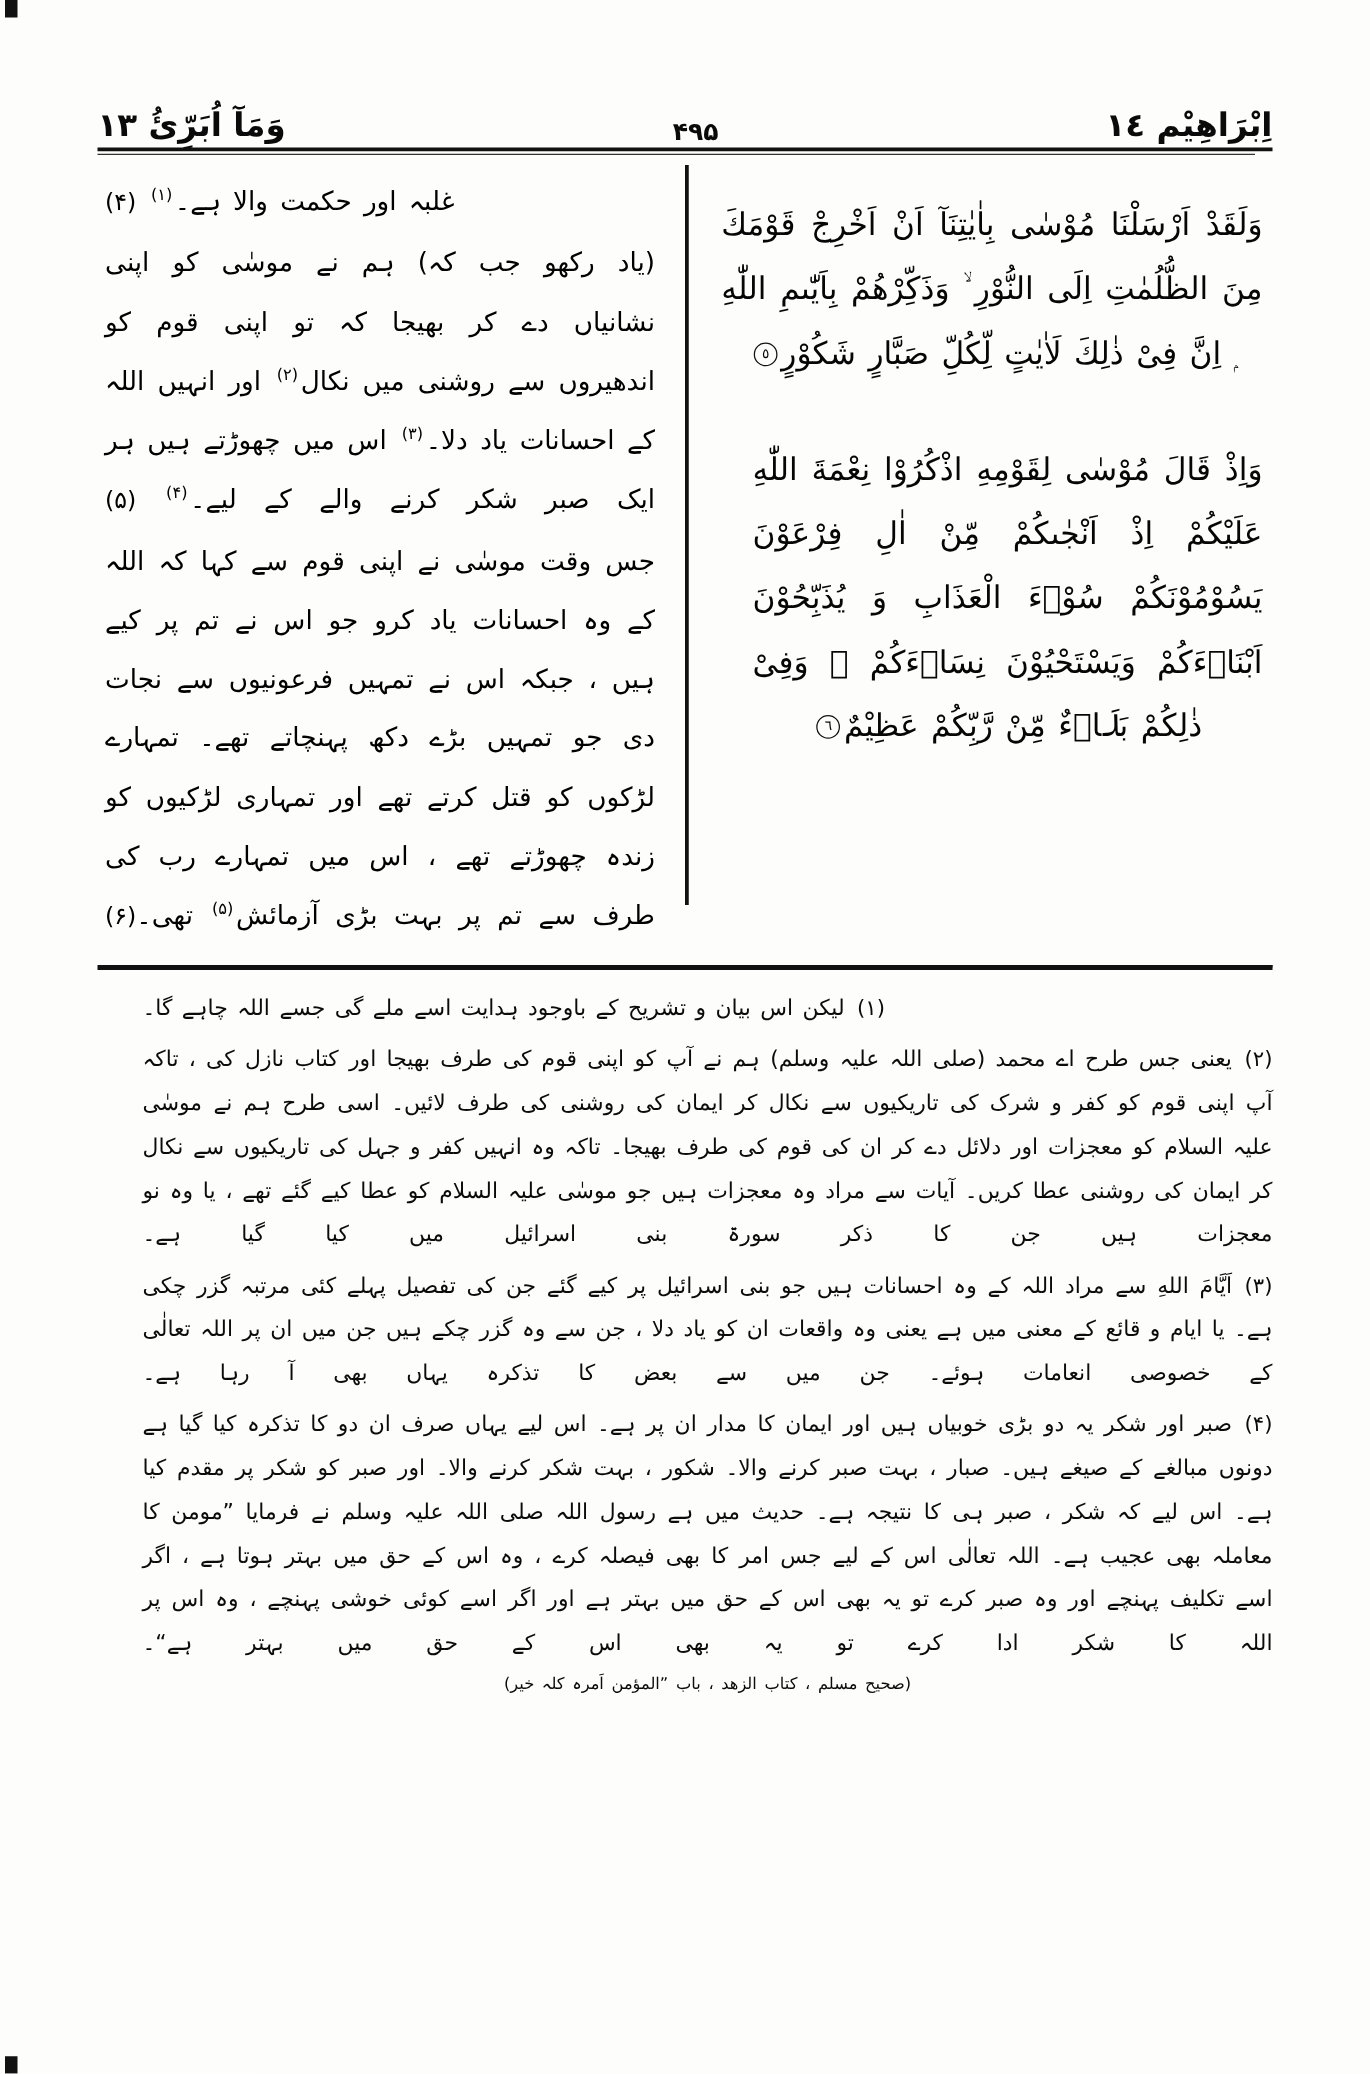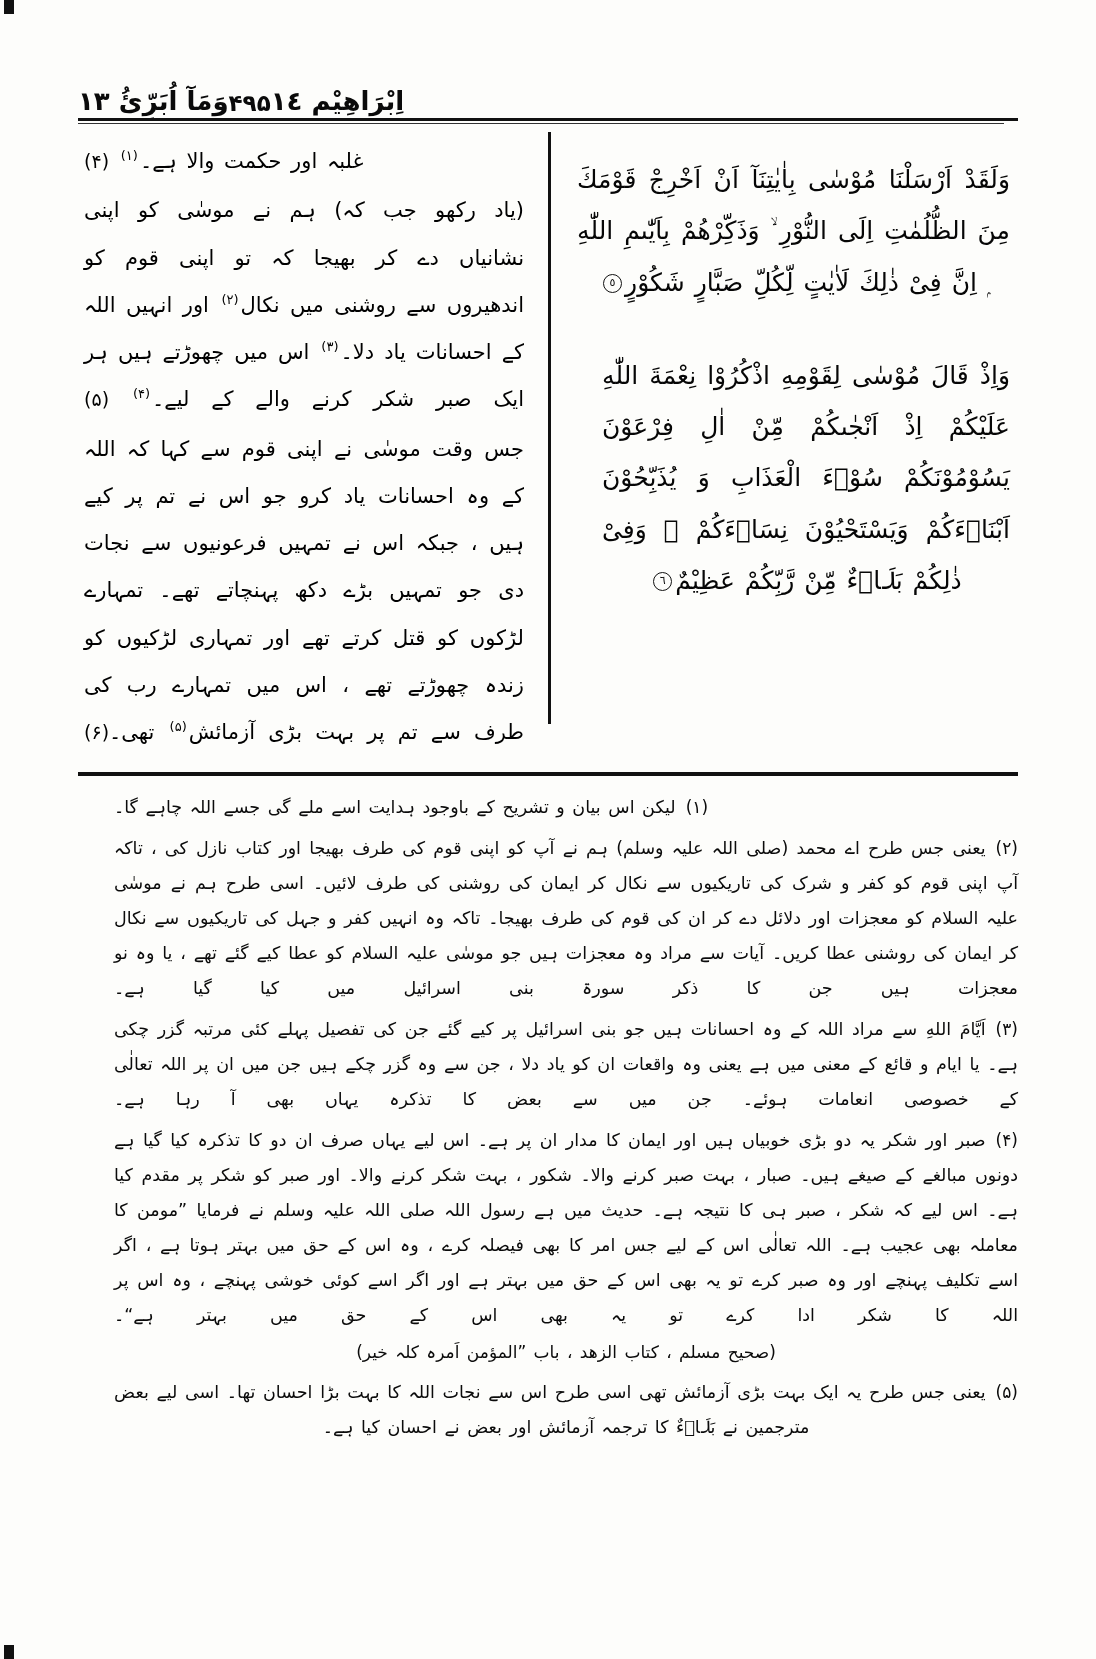--- a/index.html
+++ b/index.html
@@ -23,33 +23,34 @@
   
   .header {
     position: absolute;
     top: 58px;
     right: 78px;
     left: 78px;
     height: 58px;
     display: flex;
     flex-direction: row-reverse;
     align-items: flex-end;
+    justify-content: space-between;
     direction: rtl;
   }
   .hdr-item {
     font-family: "DejaVu Sans", sans-serif;
     font-size: 26px;
     line-height: 1.1;
     white-space: nowrap;
     color: #0a0a0a;
     font-weight: 600;
   }
   .hdr-surah { letter-spacing: 0px; }
   .hdr-page {
-    font-size: 23px;
+    font-size: 20px;
     font-weight: 700;
     letter-spacing: 1px;
   }
   .hdr-rule {
     position: absolute;
     top: 118px;
     right: 78px;
     left: 78px;
     height: 0;
     border-top: 3px solid #111;
@@ -179,21 +180,21 @@
     padding-left: 10px;
     font-size: 17px;
     white-space: nowrap;
   }
   .fn-body { display: inline; }
   .fn-last-center { text-align-last: center; }
   .fn-cite {
     display: block;
     text-align: center;
     text-align-last: center;
-    font-size: 17px;
+    font-size: 13px;
     margin-top: 2px;
     margin-bottom: 4px;
   }
 
   .edge-mark {
     position: absolute;
     left: 4px;
     width: 10px;
     background: #111;
   }
@@ -259,22 +260,19 @@
 
     <div class="fn">
       <span class="fn-num">(۳)</span><span class="fn-body">اَيَّامَ اللهِ سے مراد اللہ کے وہ احسانات ہیں جو بنی اسرائیل پر کیے گئے جن کی تفصیل پہلے کئی مرتبہ گزر چکی ہے۔ یا ایام و قائع کے معنی میں ہے یعنی وہ واقعات ان کو یاد دلا ، جن سے وہ گزر چکے ہیں جن میں ان پر اللہ تعالٰی کے خصوصی انعامات ہوئے۔ جن میں سے بعض کا تذکرہ یہاں بھی آ رہا ہے۔</span>
     </div>
 
     <div class="fn">
       <span class="fn-num">(۴)</span><span class="fn-body">صبر اور شکر یہ دو بڑی خوبیاں ہیں اور ایمان کا مدار ان پر ہے۔ اس لیے یہاں صرف ان دو کا تذکرہ کیا گیا ہے دونوں مبالغے کے صیغے ہیں۔ صبار ، بہت صبر کرنے والا۔ شکور ، بہت شکر کرنے والا۔ اور صبر کو شکر پر مقدم کیا ہے۔ اس لیے کہ شکر ، صبر ہی کا نتیجہ ہے۔ حدیث میں ہے رسول اللہ صلی اللہ علیہ وسلم نے فرمایا ”مومن کا معاملہ بھی عجیب ہے۔ اللہ تعالٰی اس کے لیے جس امر کا بھی فیصلہ کرے ، وہ اس کے حق میں بہتر ہوتا ہے ، اگر اسے تکلیف پہنچے اور وہ صبر کرے تو یہ بھی اس کے حق میں بہتر ہے اور اگر اسے کوئی خوشی پہنچے ، وہ اس پر اللہ کا شکر ادا کرے تو یہ بھی اس کے حق میں بہتر ہے“۔</span>
       <span class="fn-cite">(صحیح مسلم ، کتاب الزھد ، باب ”المؤمن اَمرہ کلہ خیر)</span>
     </div>
 
-    <div class="fn fn-last-center">
-      <span class="fn-num">(۵)</span><span class="fn-body">یعنی جس طرح یہ ایک بہت بڑی آزمائش تھی اسی طرح اس سے نجات اللہ کا بہت بڑا احسان تھا۔ اسی لیے بعض مترجمین نے بَلَاۗءٌ کا ترجمہ آزمائش اور بعض نے احسان کیا ہے۔</span>
-    </div>
 
   </div>
 
   <div class="edge-mark" style="top:0; height:14px;"></div>
   <div class="edge-mark" style="bottom:0; height:14px;"></div>
 
 </div>
 
 </body></html>

